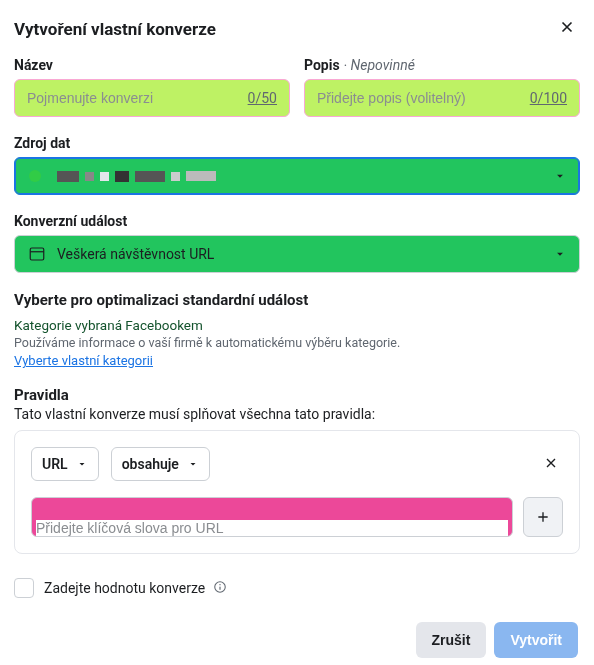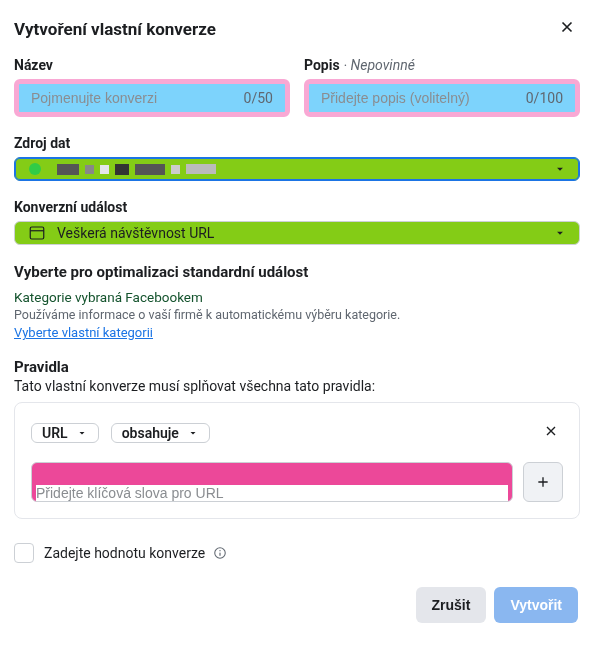--- a/index.html
+++ b/index.html
@@ -20,37 +20,37 @@
     background: none; border: none; cursor: pointer; padding: 4px;
     color: #1c1e21;
   }
   .row { display: flex; gap: 14px; }
   .field { flex: 1; margin-bottom: 18px;}
   .label-line { display:flex; align-items:center; gap:4px; margin-bottom:6px;}
   .label { font-size: 14px; font-weight: 700; color:#1c1e21;}
   .label-sub { font-size: 14px; font-weight:400; color:#606770;font-style:italic;}
   .input-wrap {
     position: relative;
-    border: 5px solid #f9a8d4;
+    border: 1px solid #f9a8d4;
     border-radius: 6px;
     height: 38px;
     display: flex; align-items: center;
     padding: 0 12px;
-    background:#7dd3fc;
+    background:#bef264;
   }
   .input-wrap input {
     flex: 1; border: none; outline: none; font-size: 14px; color:#1c1e21;
     background:transparent;
   }
   .input-wrap input::placeholder { color:#8a8d91; }
-  .counter { color:#606770; font-size:14px; padding-left:8px;}
+  .counter { color:#606770; font-size:14px; padding-left:8px;text-decoration:underline;}
   .select-row {
-    border:1px solid #ccd0d5; border-radius:6px; height:24px;
+    border:1px solid #ccd0d5; border-radius:6px; height:38px;
     display:flex; align-items:center; padding:0 12px; gap:10px;
-    cursor:pointer; background:#84cc16;
+    cursor:pointer; background:#22c55e;
   }
   .select-row.focused { border:1px solid #1b74e4; box-shadow:0 0 0 1px #1b74e4 inset;}
   .caret { color:#1c1e21; }
   .grow { flex:1; }
   .globe-icon {
     width:20px; height:20px; display:flex; align-items:center; justify-content:center;
     color:#1c1e21;
   }
   .green-dot { width:12px; height:12px; background:#31cc46; border-radius:50%; margin-left:2px; margin-right:6px;}
   .redacted {
@@ -65,40 +65,40 @@
   .r7 { width:30px; height:10px; background:#bbb;}
   .section-title { font-size:15px; font-weight:700; margin-bottom:2px; margin-top:4px;}
   .sub-label { font-size:13.5px; color:#14532d; margin-top:8px; margin-bottom:1px;}
   .sub-desc { font-size:12.5px; color:#606770; line-height:1.45; margin-bottom:0;}
   .link { color:#1b74e4; text-decoration:underline; font-size:13px; cursor:pointer; display:inline-block;}
   .rules-box {
     border:1px solid #e4e6eb; border-radius:8px; padding:16px; margin-top:8px;
   }
   .rules-row { display:flex; align-items:center; gap:12px; margin-bottom:16px;}
   .dd {
-    border:1px solid #ccd0d5; border-radius:6px; height:20px;
+    border:1px solid #ccd0d5; border-radius:6px; height:34px;
     padding:0 10px; display:flex; align-items:center; gap:8px;
     background:#fff; cursor:pointer; font-size:14px; font-weight:600; color:#1c1e21;
   }
   .dd svg { color:#1c1e21; }
   .x-btn { margin-left:auto; background:none; border:none; cursor:pointer; padding:4px; color:#1c1e21;}
   .kw-row { display:flex; gap:10px; }
   .kw-input-wrap { flex:1; border:1px solid #ccd0d5; border-radius:6px; height:40px; display:flex; align-items:flex-end; padding:0 4px; background:#ec4899;}
   .kw-input-wrap input { flex:1; border:none; outline:none; font-size:14px; }
   .kw-input-wrap input::placeholder { color:#8a8d91; }
   .plus-btn {
     width:40px; height:40px; border:1px solid #ccd0d5; border-radius:6px;
     background:#f0f2f5; display:flex; align-items:center; justify-content:center;
     cursor:pointer; color:#1c1e21;
   }
   .checkbox-row { display:flex; align-items:center; gap:10px; margin-top:24px; margin-bottom:6px;}
   .checkbox {
     width:20px; height:20px; border:1px solid #ccd0d5; border-radius:4px; background:#fff; cursor:pointer;
   }
-  .checkbox-label { font-size:14px; color:#1c1e21; display:flex; align-items:center; gap:8px;}
+  .checkbox-label { font-size:14px; color:#1c1e21; display:flex; align-items:flex-start; gap:8px;}
   .info-icon { color:#606770; }
   .footer { display:flex; justify-content:flex-end; gap:8px; margin-top:24px; padding-right:2px;}
   .btn {
     height:36px; padding:0 16px; border-radius:6px; font-size:14px; font-weight:600;
     border:none; cursor:pointer;
   }
   .btn-secondary { background:#e4e6eb; color:#1c1e21; }
   .btn-primary { background:#8ab7f0; color:#fff; cursor:not-allowed; }
   .select-text { font-size:14px; color:#1c1e21; }
   .subheading-space { margin-bottom:18px; }

